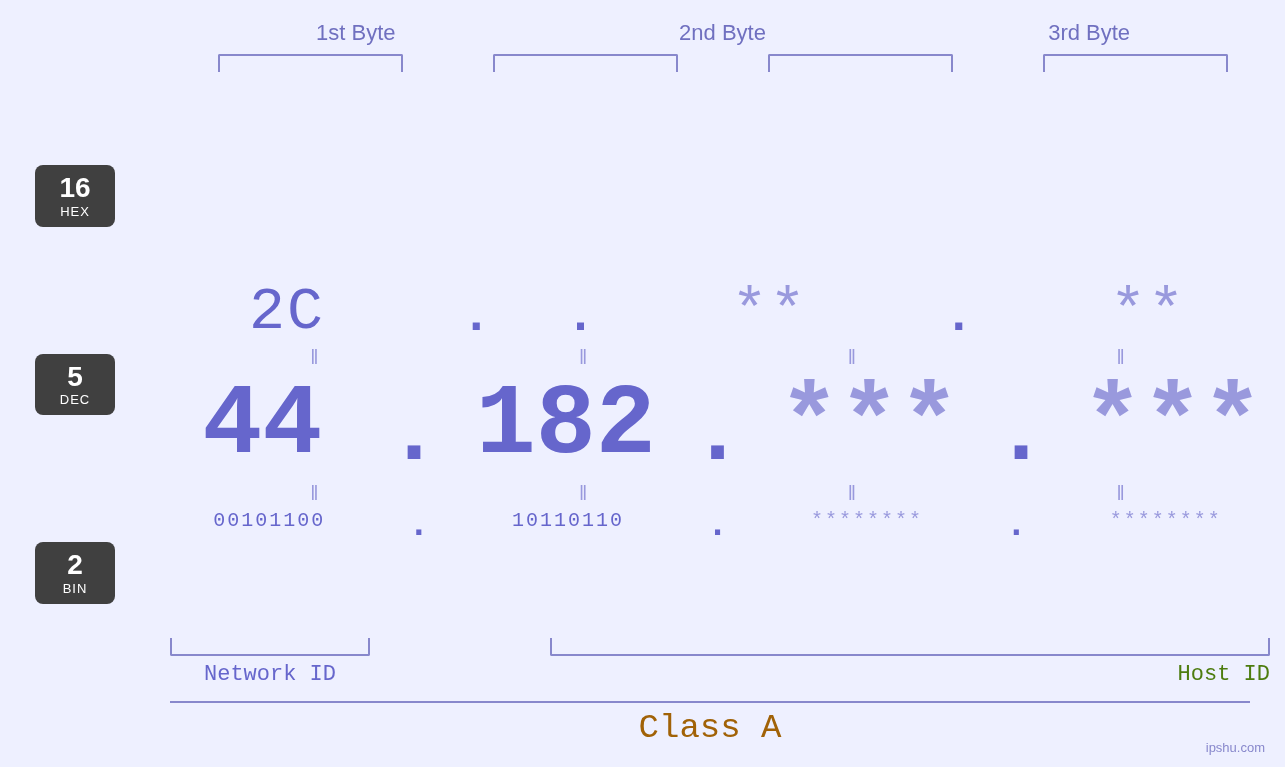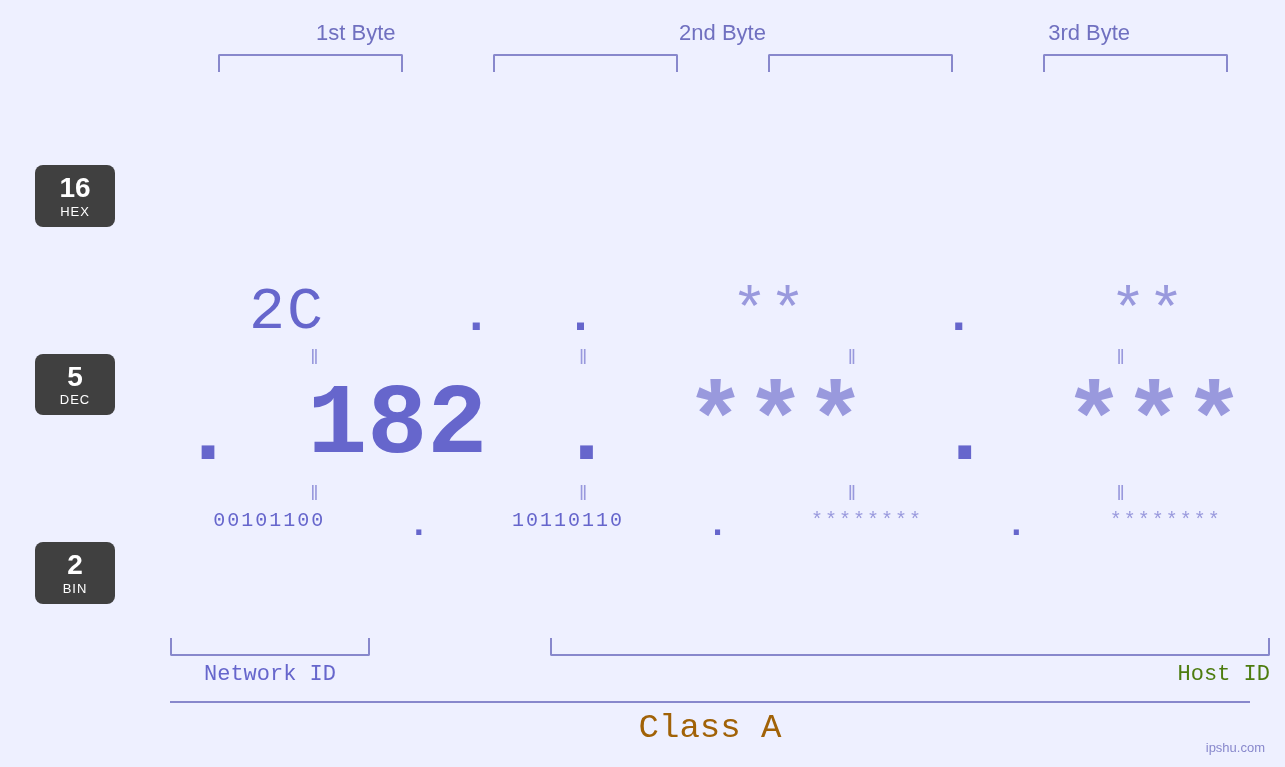--- a/index.html
+++ b/index.html
@@ -301,20 +301,21 @@
       </div>
 
       <div class="equals-row">
         <div class="eq-sign">‖</div>
         <div class="eq-sign">‖</div>
         <div class="eq-sign">‖</div>
         <div class="eq-sign">‖</div>
       </div>
 
       <div class="data-row">
+        <div class="byte-val dec-val">44</div>
         <div class="dot-sep dot-dec">.</div>
         <div class="byte-val dec-val">182</div>
         <div class="dot-sep dot-dec">.</div>
         <div class="byte-val dec-val masked">***</div>
         <div class="dot-sep dot-dec">.</div>
         <div class="byte-val dec-val masked">***</div>
       </div>
 
       <div class="equals-row">
         <div class="eq-sign">‖</div>

